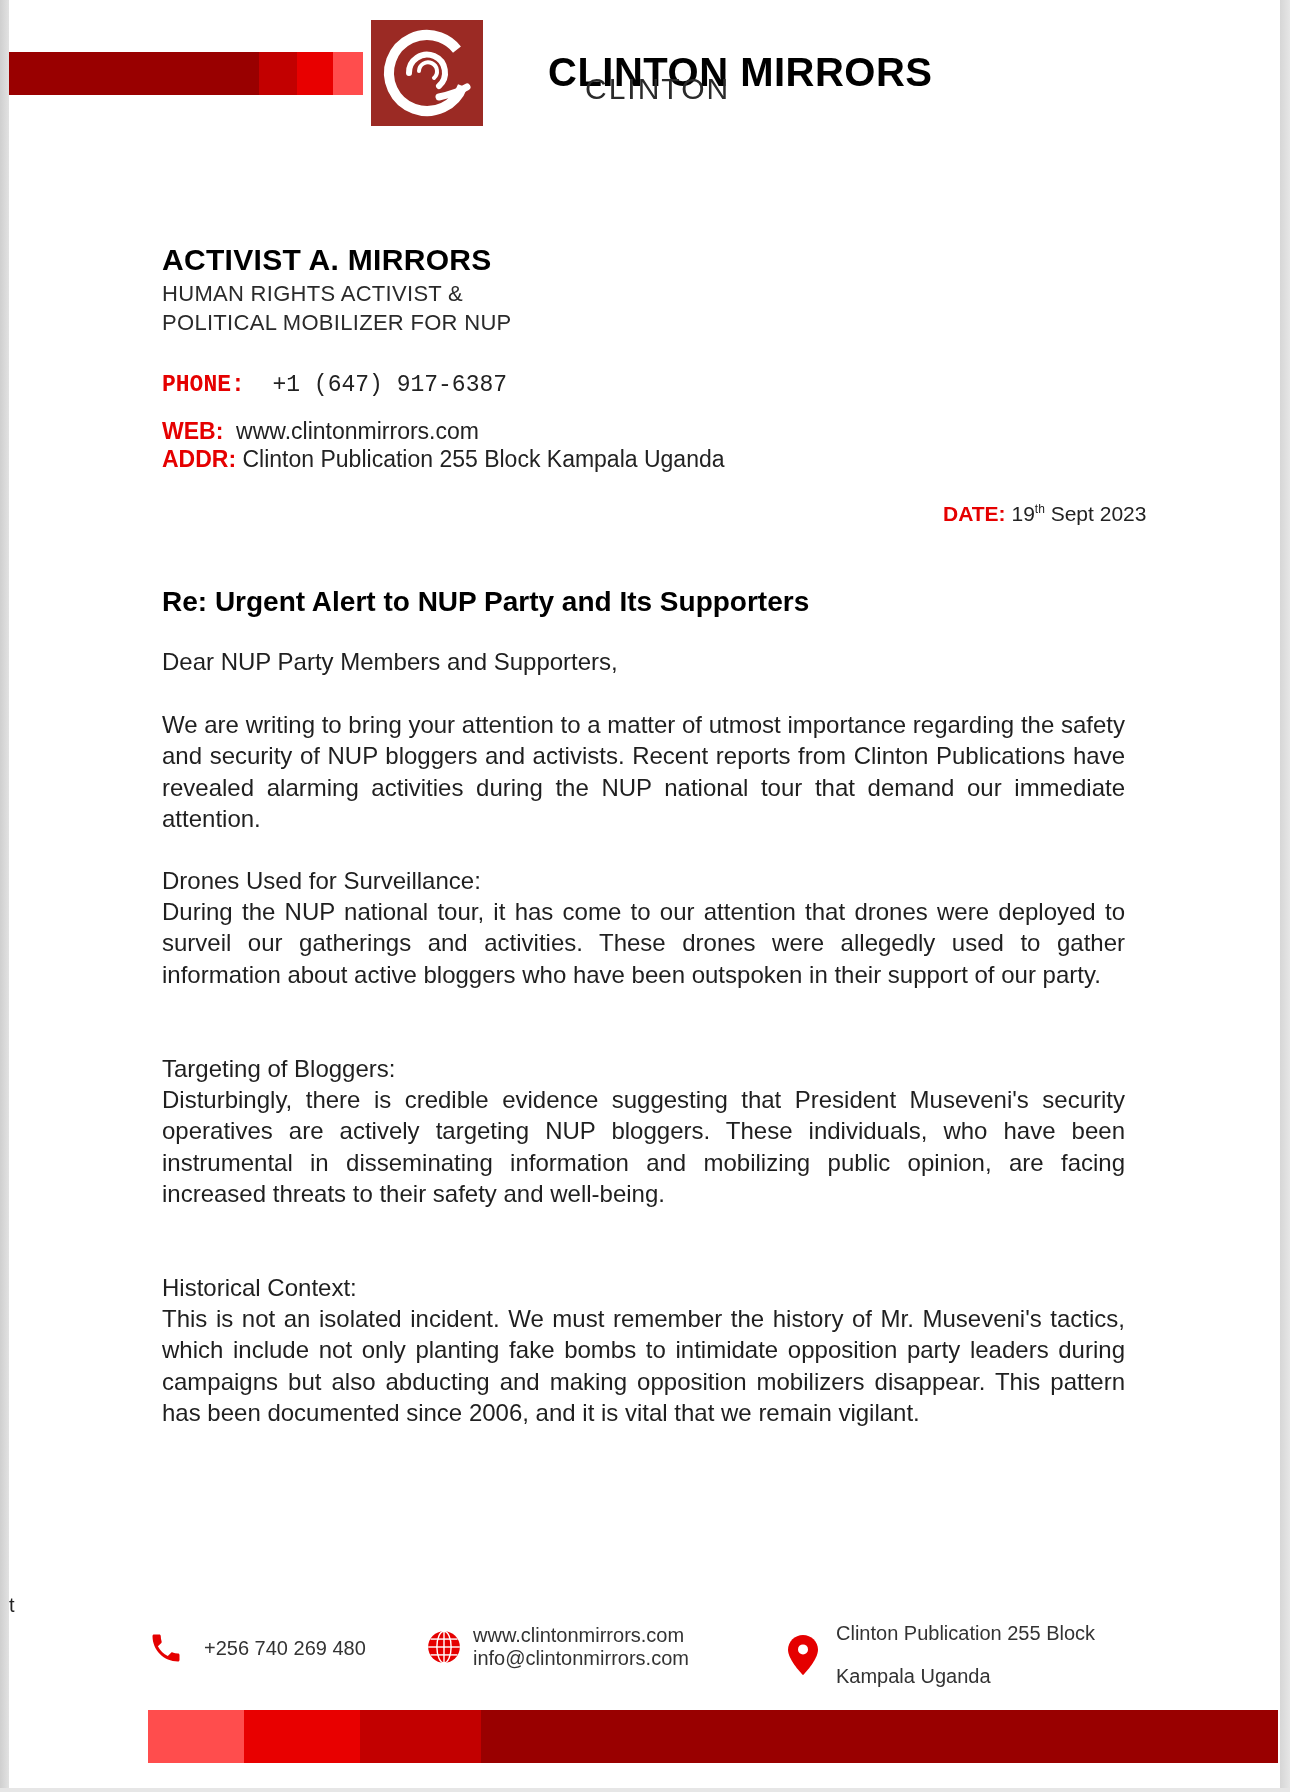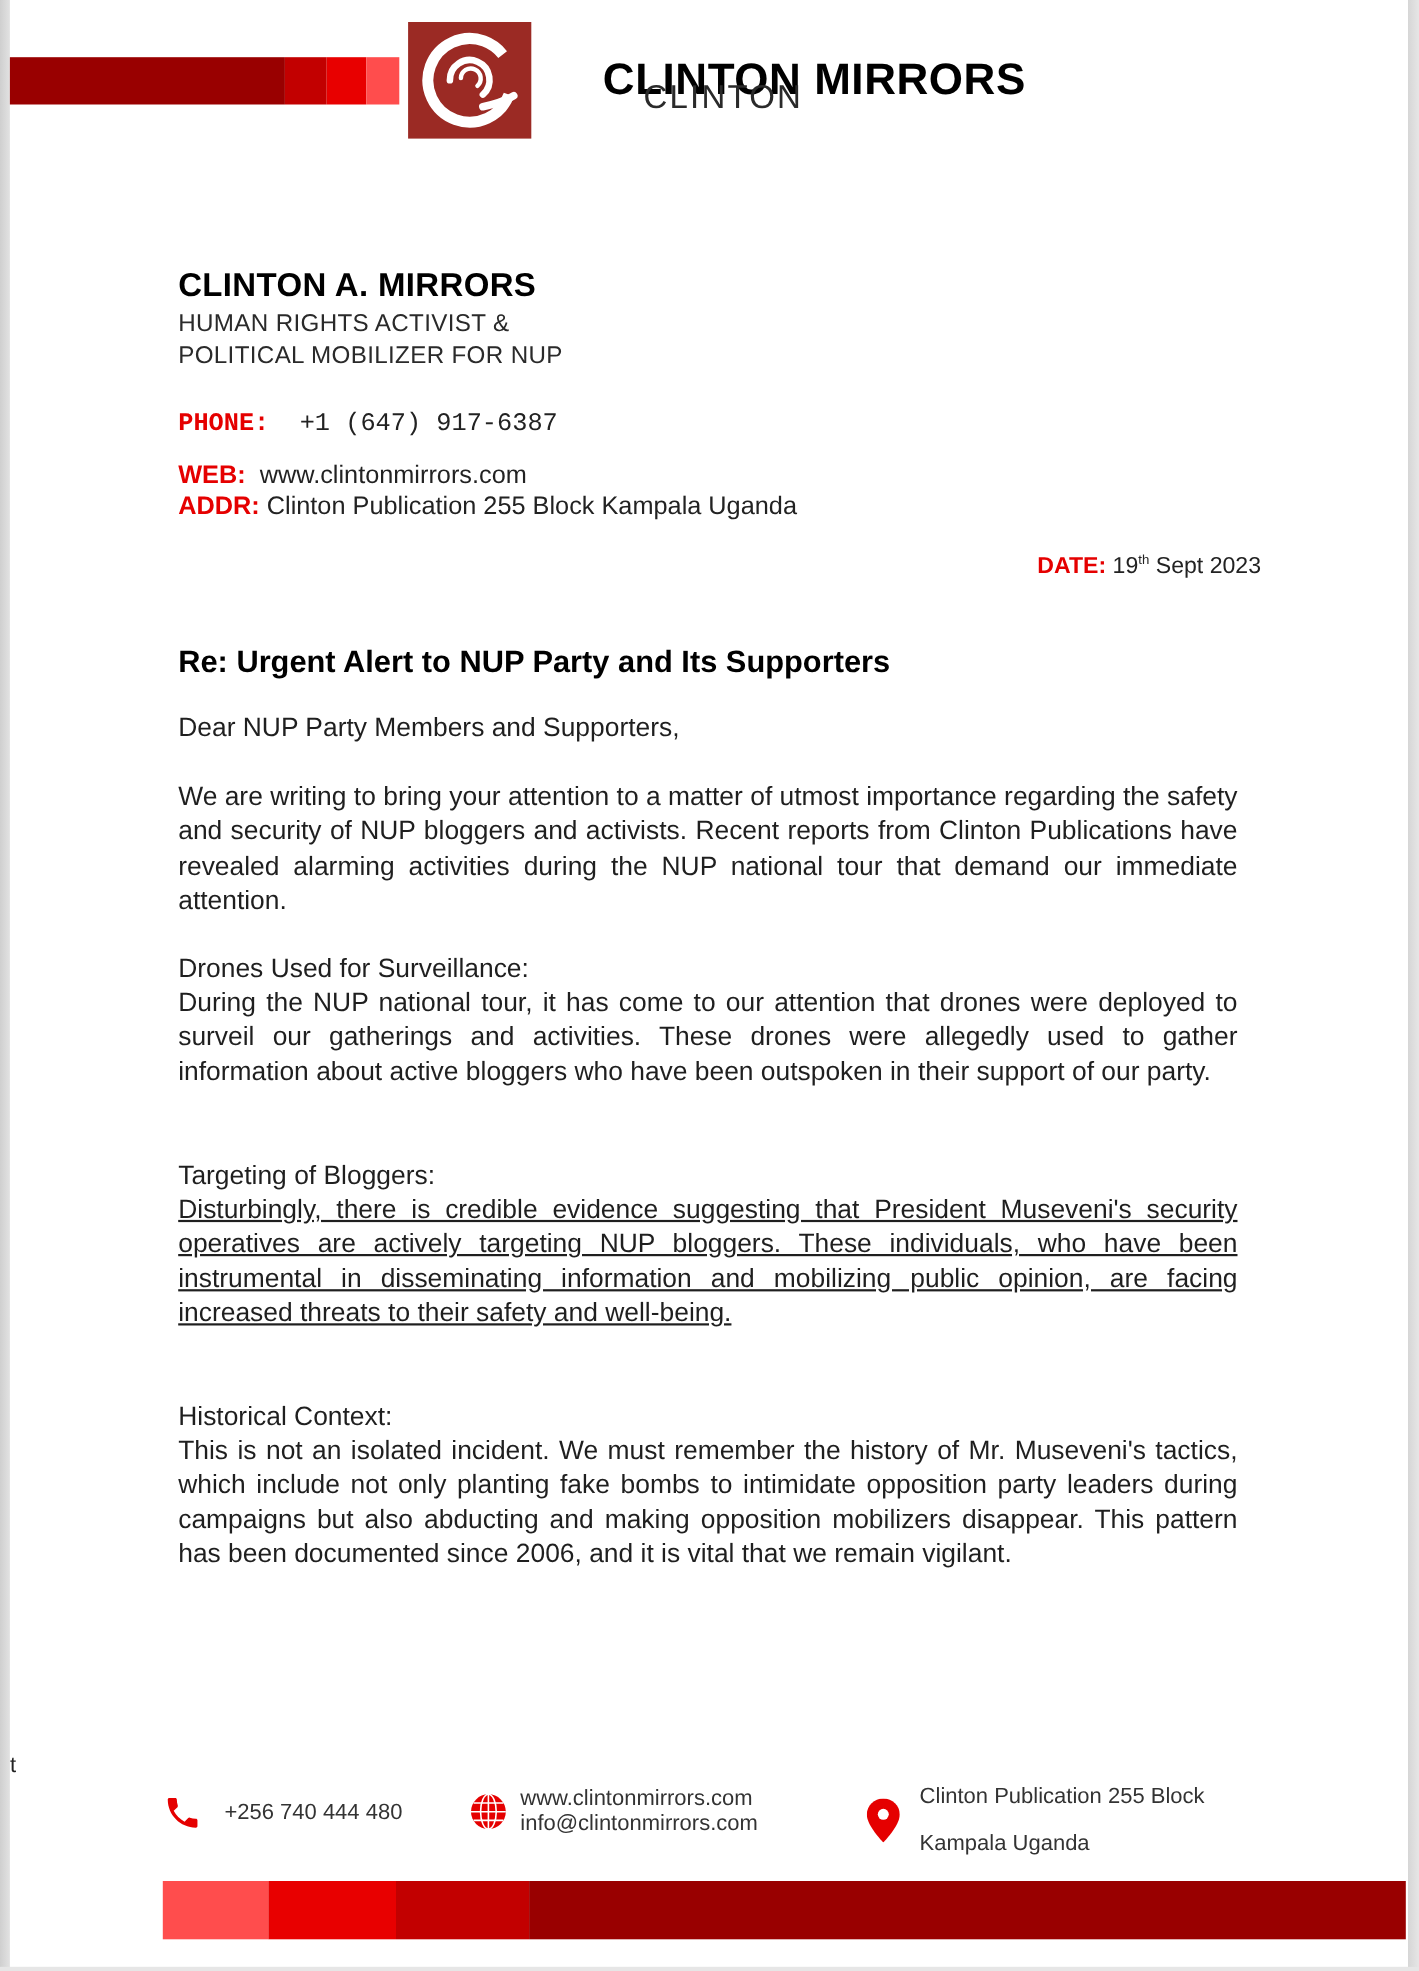--- a/index.html
+++ b/index.html
@@ -91,21 +91,21 @@
     <circle cx="48" cy="48" r="38" fill="none" stroke="#ffffff" stroke-width="10" stroke-dasharray="200 40" transform="rotate(20 48 48)"></circle>
     <path d="M30 48 a18 18 0 1 1 30 13" fill="none" stroke="#ffffff" stroke-width="6" stroke-linecap="round"></path>
     <path d="M40 46 a9 9 0 1 1 15 7" fill="none" stroke="#ffffff" stroke-width="4" stroke-linecap="round"></path>
     <path d="M60 72 q18 -4 28 -10" fill="none" stroke="#ffffff" stroke-width="7" stroke-linecap="round"></path>
   </svg>
 </div>
 
 <div class="brand-title">CLINTON MIRRORS</div>
 <div class="brand-sub">CLINTON</div>
 
-<div class="name">CLINTON A. MIRRORS</div>
+<div class="name">ACTIVIST A. MIRRORS</div>
 <div class="role" style="top:281px;">HUMAN RIGHTS ACTIVIST &amp;</div>
 <div class="role" style="top:310px;">POLITICAL MOBILIZER FOR NUP</div>
 
 <div class="contact" style="top:372px;font-family:Liberation Mono, monospace;">
   <span class="lbl">PHONE:</span>&nbsp;
   <span>+1 (647) 917-6387</span>
 </div>
 <div class="contact" style="top:418px;">
   <span class="lbl">WEB:</span>&nbsp;
   <span>www.clintonmirrors.com</span>
@@ -122,34 +122,34 @@
 </div>
 
 <div class="subject">Re: Urgent Alert to NUP Party and Its Supporters</div>
 <div class="body-text" style="top:646px;">Dear NUP Party Members and Supporters,</div>
 <div class="body-text" style="top:709px;">We are writing to bring your attention to a matter of utmost importance regarding the safety and security of NUP bloggers and activists. Recent reports from Clinton Publications have revealed alarming activities during the NUP national tour that demand our immediate attention.</div>
 
 <div class="body-text" style="top:865px;">Drones Used for Surveillance:</div>
 <div class="body-text" style="top:896px;">During the NUP national tour, it has come to our attention that drones were deployed to surveil our gatherings and activities. These drones were allegedly used to gather information about active bloggers who have been outspoken in their support of our party.</div>
 
 <div class="body-text" style="top:1053px;">Targeting of Bloggers:</div>
-<div class="body-text" style="top:1084px;text-decoration:underline;">Disturbingly, there is credible evidence suggesting that President Museveni's security operatives are actively targeting NUP bloggers. These individuals, who have been instrumental in disseminating information and mobilizing public opinion, are facing increased threats to their safety and well-being.</div>
+<div class="body-text" style="top:1084px;">Disturbingly, there is credible evidence suggesting that President Museveni's security operatives are actively targeting NUP bloggers. These individuals, who have been instrumental in disseminating information and mobilizing public opinion, are facing increased threats to their safety and well-being.</div>
 
 <div class="body-text" style="top:1272px;">Historical Context:</div>
 <div class="body-text" style="top:1303px;">This is not an isolated incident. We must remember the history of Mr. Museveni's tactics, which include not only planting fake bombs to intimidate opposition party leaders during campaigns but also abducting and making opposition mobilizers disappear. This pattern has been documented since 2006, and it is vital that we remain vigilant.</div>
 
 <div class="stray">t</div>
 
 <div class="footer-item" style="left:148px;top:1630px;">
   <span style="display:inline-block;width:36px;height:36px;margin-right:20px;">
     <svg width="36" height="36" viewBox="0 0 24 24">
         <path fill="#E50000" d="M6.6 10.8c1.4 2.8 3.8 5.1 6.6 6.6l2.2-2.2c.3-.3.7-.4 1-.2 1.1.4 2.3.6 3.6.6.6 0 1 .4 1 1V20c0 .6-.4 1-1 1C10.6 21 3 13.4 3 4c0-.6.4-1 1-1h3.5c.6 0 1 .4 1 1 0 1.3.2 2.5.6 3.6.1.3 0 .7-.2 1L6.6 10.8z"></path>
       </svg>
   </span>
-  <span class="txt">+256 740 444 480</span>
+  <span class="txt">+256 740 269 480</span>
 </div>
 
 <div class="footer-item" style="left:425px;top:1624px;">
   <span style="display:inline-block;width:38px;height:38px;margin-right:10px;">
     <svg width="38" height="38" viewBox="0 0 24 24">
       <circle cx="12" cy="12" r="10" fill="#E50000"></circle>
       <g stroke="#ffffff" stroke-width="0.9" fill="none">
         <ellipse cx="12" cy="12" rx="4.5" ry="10"></ellipse>
         <line x1="12" y1="2" x2="12" y2="22"></line>
         <line x1="2" y1="12" x2="22" y2="12"></line>

